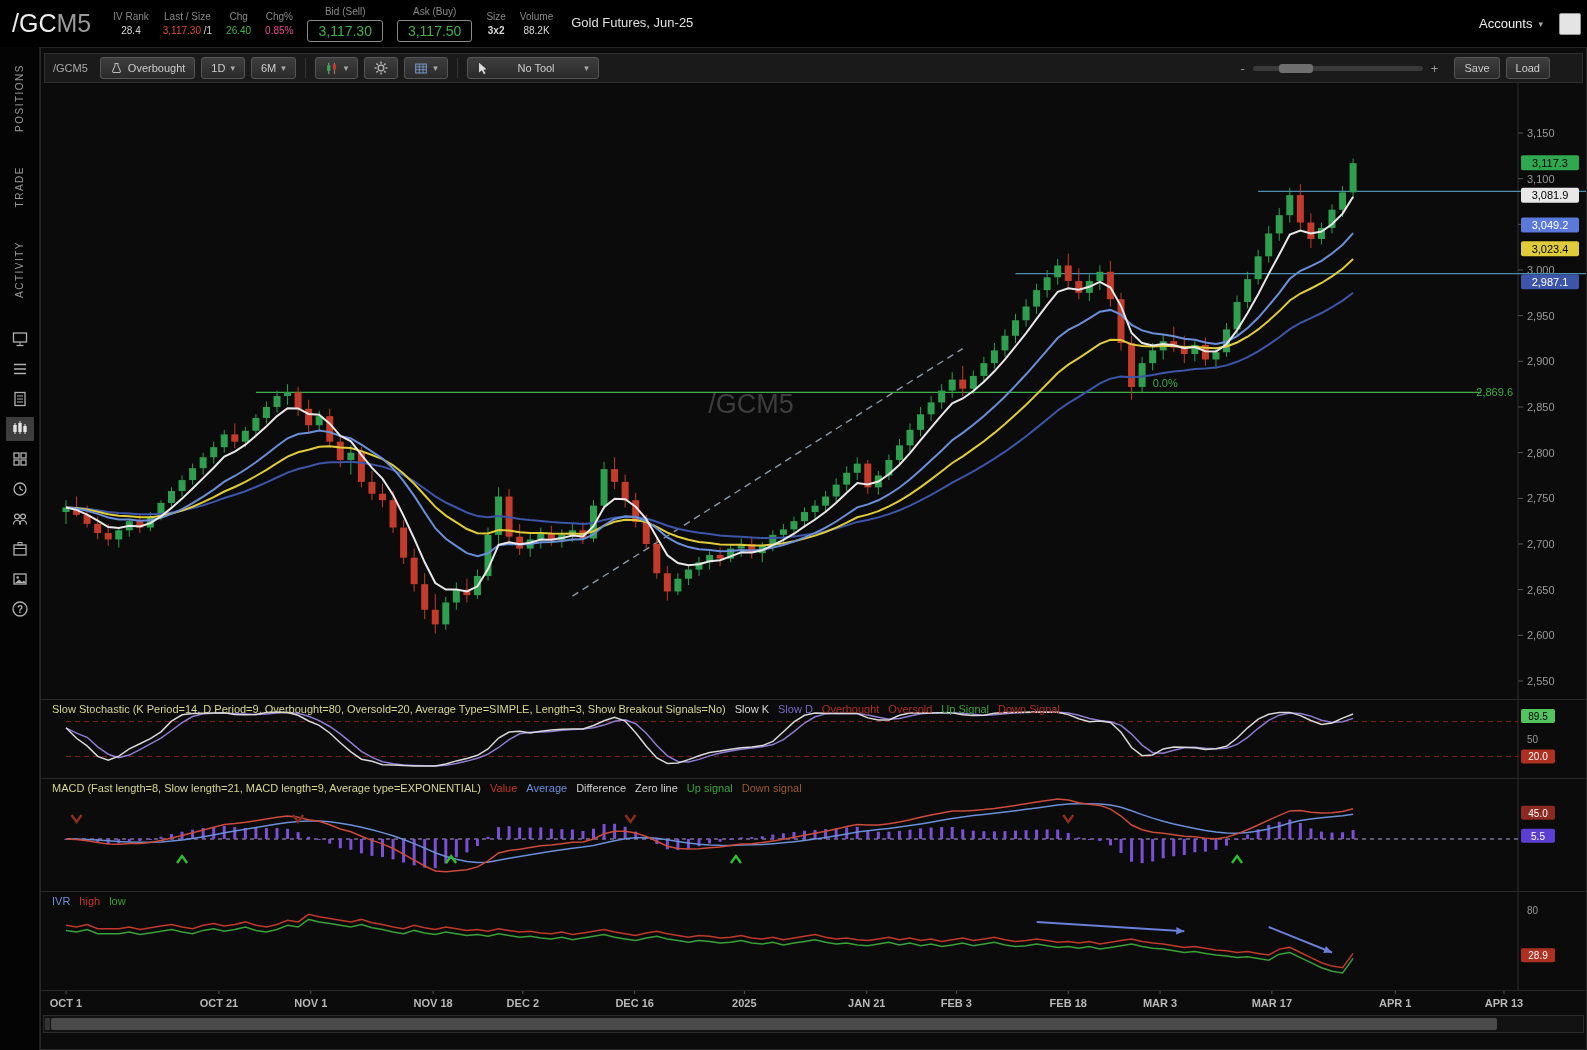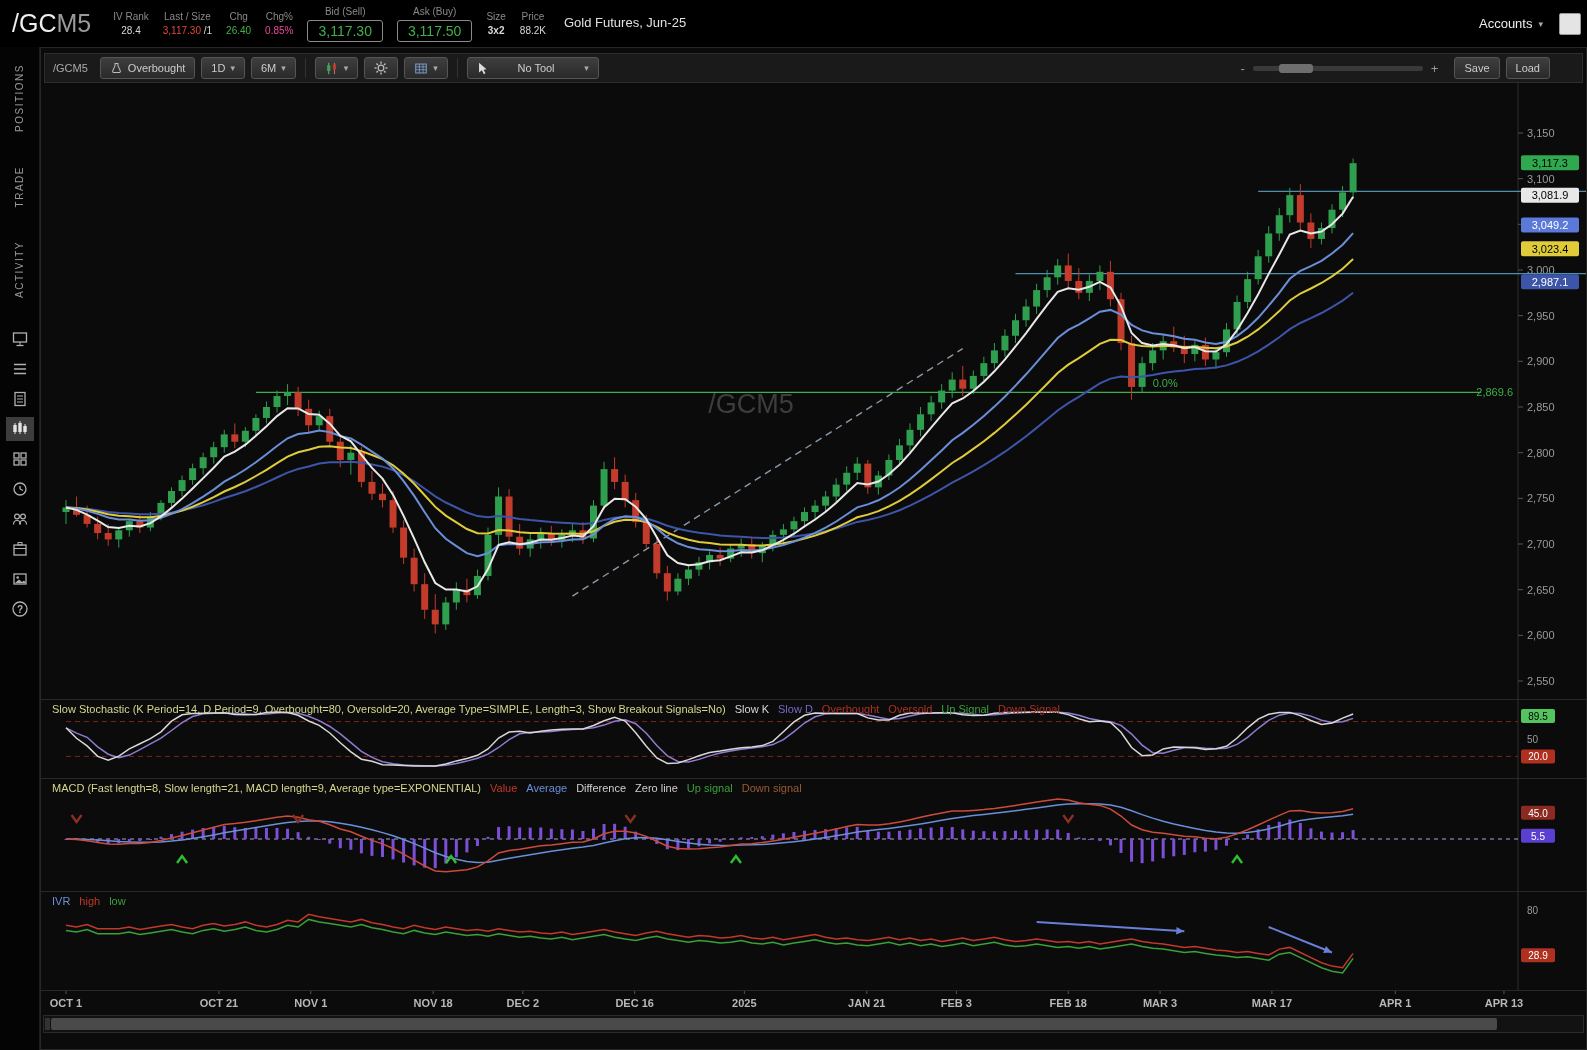--- a/index.html
+++ b/index.html
@@ -89,21 +89,21 @@
         </div>
         <div class="field boxed">
           <span class="lbl">Ask (Buy)</span>
           <span class="val" style="color: rgb(65, 176, 74);">3,117.50</span>
         </div>
         <div class="field">
           <span class="lbl">Size</span>
           <span class="val" style="color: rgb(216, 216, 216); font-weight: bold;">3x2</span>
         </div>
         <div class="field">
-          <span class="lbl">Price</span>
+          <span class="lbl">Volume</span>
           <span class="val" style="color: rgb(216, 216, 216);">88.2K</span>
         </div>
         <div class="desc">Gold Futures, Jun-25</div>
       </div>
     <div class="accounts">
       <span>Accounts</span>
       <span class="chev">▾</span>
       <span class="sq-btn"></span>
     </div>
   </div>

